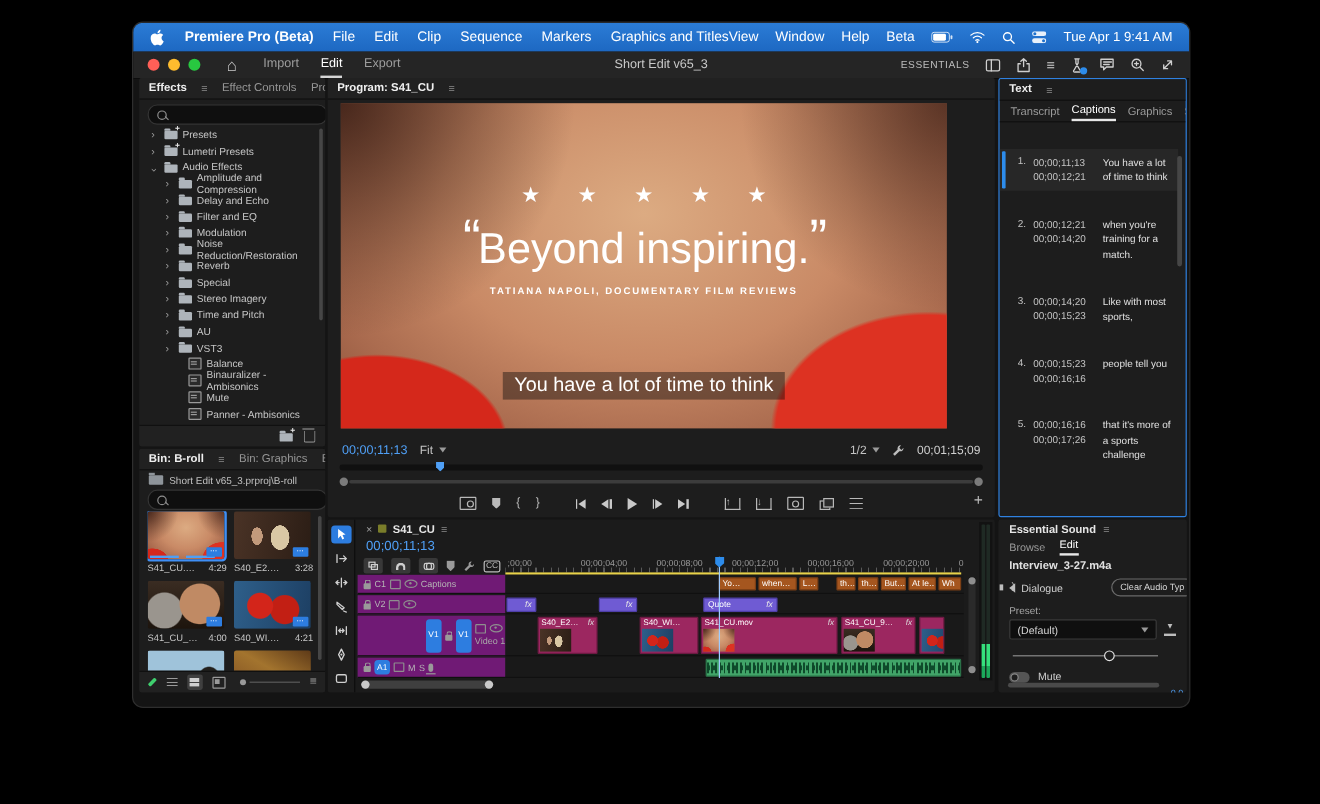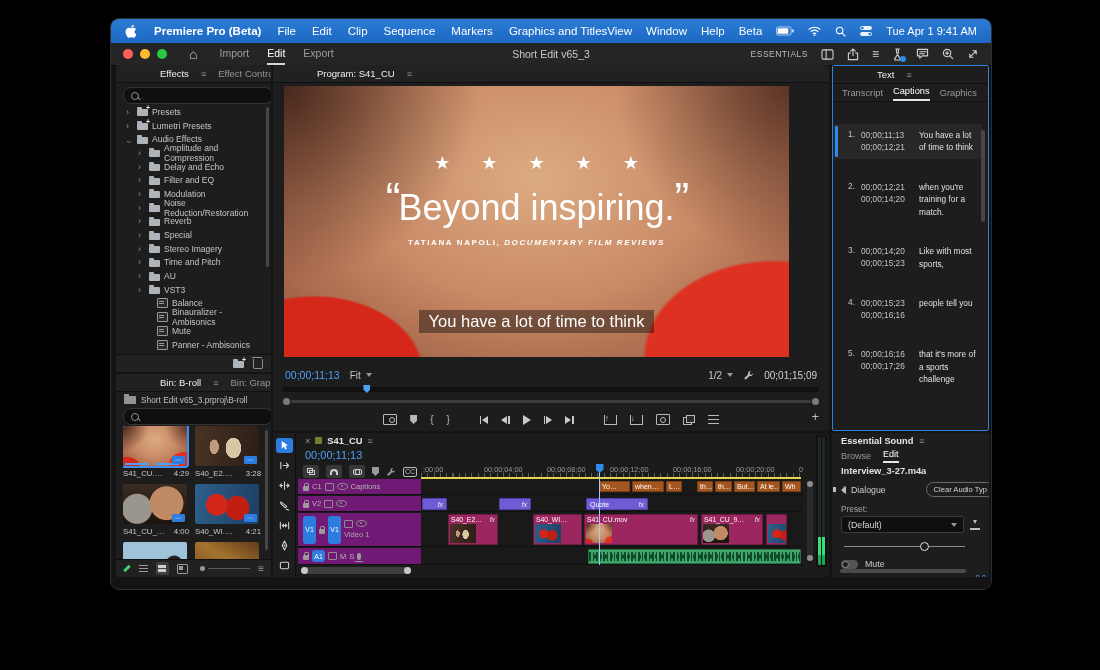--- a/index.html
+++ b/index.html
@@ -30,21 +30,21 @@
   .tb-title{position:absolute;left:0;right:0;text-align:center;color:#c9c9c9;pointer-events:none;}
   .tb-right{margin-left:auto;display:flex;align-items:center;gap:13px;margin-right:12px;z-index:2;}
   .ws-label{font-size:8.5px;letter-spacing:.5px;color:#bdbdbd;}
   .flask-wrap{position:relative;display:inline-flex;}
   .beta-dot{position:absolute;right:-3px;bottom:-1px;width:6px;height:6px;border-radius:50%;background:#2d8ceb;}
 
   
   .panel{position:absolute;background:#1d1d1d;border-radius:2px;overflow:hidden;box-sizing:border-box;}
   .ptabs{display:flex;align-items:center;gap:12px;height:17px;padding:0 8px;background:#212121;
          border-bottom:1px solid #101010;font-size:9.5px;color:#969696;white-space:nowrap;}
-  .ptabs .pt-active{color:#efefef;font-weight:normal;margin-left:36px;}
+  .ptabs .pt-active{color:#efefef;font-weight:bold;}
   .ham{color:#8b8b8b;font-size:9px;}
   .searchrow{display:flex;align-items:center;gap:5px;padding:4px 7px;}
   .sbox{flex:1;display:flex;align-items:center;gap:5px;height:15px;background:#0f0f0f;border:1px solid #343434;
         border-radius:8px;padding:0 7px;}
   .sbox input{flex:1;background:transparent;border:none;outline:none;color:#ccc;font-size:9px;min-width:0;
               font-family:"Liberation Sans",sans-serif;font-style:italic;}
   .mag{width:6px;height:6px;border:1px solid #8e8e8e;border-radius:50%;position:relative;flex:none;}
   .mag::after{content:'';position:absolute;left:5px;top:5px;width:4px;height:1px;background:#8e8e8e;transform:rotate(45deg);}
   .vscroll{position:absolute;width:3px;border-radius:2px;background:#464646;}
 
@@ -122,21 +122,21 @@
       linear-gradient(#9fc3da 58%, #e6e2d6 58%);}
   .thumb-field{background:linear-gradient(30deg,#7a4a20,#a3742e 55%,#5e3a18);}
 
   
   .program{left:162px;top:46px;width:556px;height:366px;}
   .video{position:absolute;left:11px;top:21px;width:505px;height:271px;overflow:hidden;}
   .v-stars{position:absolute;top:66px;left:0;right:0;text-align:center;color:#fff;font-size:18px;letter-spacing:13px;text-indent:13px;}
   .v-quote{position:absolute;top:88px;left:0;right:0;text-align:center;color:#fff;font-size:36px;font-weight:400;}
   .v-q{font-size:44px;vertical-align:6px;letter-spacing:-2px;}
   .v-attr{position:absolute;top:152px;left:0;right:0;text-align:center;color:#fff;font-size:8px;letter-spacing:1.6px;font-weight:bold;}
-  .v-attr .it{font-style:italic;}
+  .v-attr .it{}
   .v-cap{position:absolute;bottom:24px;left:0;right:0;text-align:center;}
   .v-cap span{display:inline-block;background:rgba(10,10,10,.42);color:#fff;font-size:16.5px;padding:2px 10px;}
   .pm-controls{position:absolute;left:0;right:0;top:300px;height:20px;display:flex;align-items:center;
                padding:0 12px;gap:10px;font-size:10px;color:#c4c4c4;}
   .tc-blue{color:#4f9ff5;font-size:10.5px;}
   .dd{display:flex;align-items:center;gap:5px;color:#c4c4c4;}
   .caret{width:0;height:0;border-left:3.5px solid transparent;border-right:3.5px solid transparent;border-top:4px solid #9a9a9a;}
   .pm-sp{flex:1;}
   .wrench-s{display:inline-block;}
   .pm-seek{position:absolute;left:10px;right:10px;top:322px;height:5px;background:#101010;border-radius:2px;}
@@ -798,21 +798,21 @@
       <span class="sync-ic"></span>
       <span class="eye-ic"></span>
       <span>Captions</span>
     </div>
     <div class="tl-row" style="top:63px;height:16px;">
       <span class="lock-ic"></span>
       <span>V2</span>
       <span class="sync-ic"></span>
       <span class="eye-ic"></span>
     </div>
-    <div class="tl-row" style="top:80px;height:34px;">
+    <div class="tl-row" style="top:80px;height:34px;justify-content:flex-end;">
       <span class="pill tall">V1</span>
       <span class="lock-ic"></span>
       <span class="pill tall">V1</span>
       <span style="display:flex;flex-direction:column;gap:2px;">
         <span style="display:flex;gap:3px;">
               <span class="sync-ic"></span>
               <span class="eye-ic"></span>
             </span>
         <span style="font-size:7.5px;color:#a8a8a8;">Video 1</span>
       </span>

